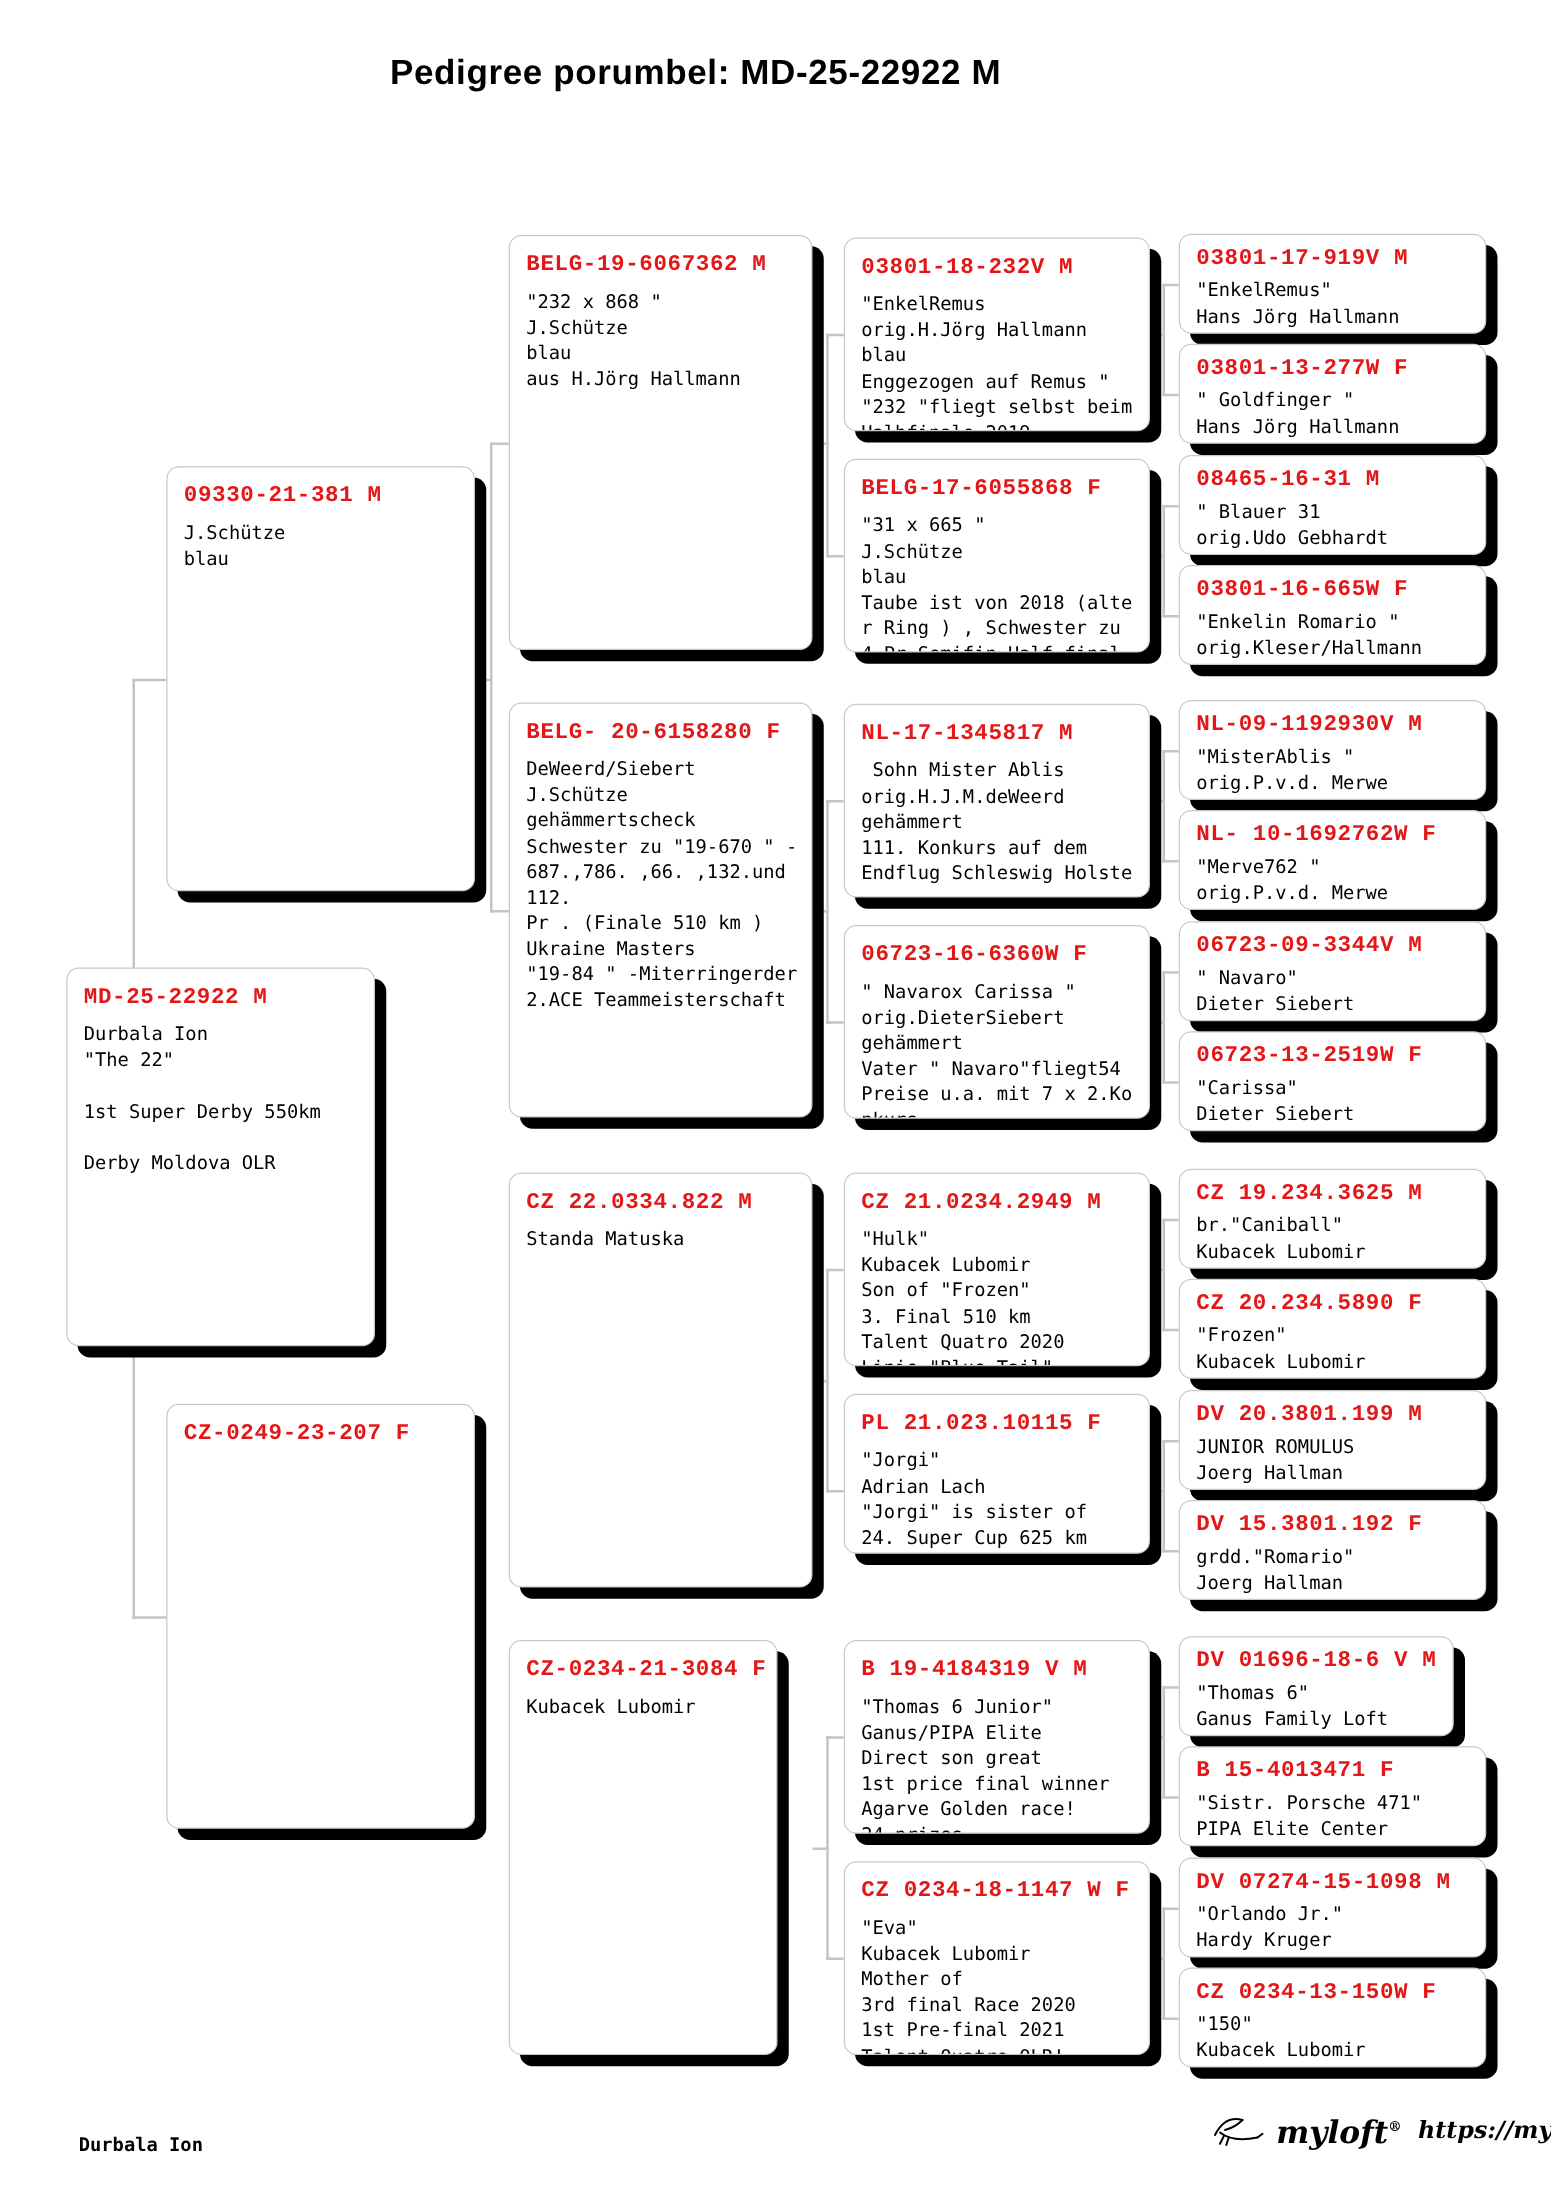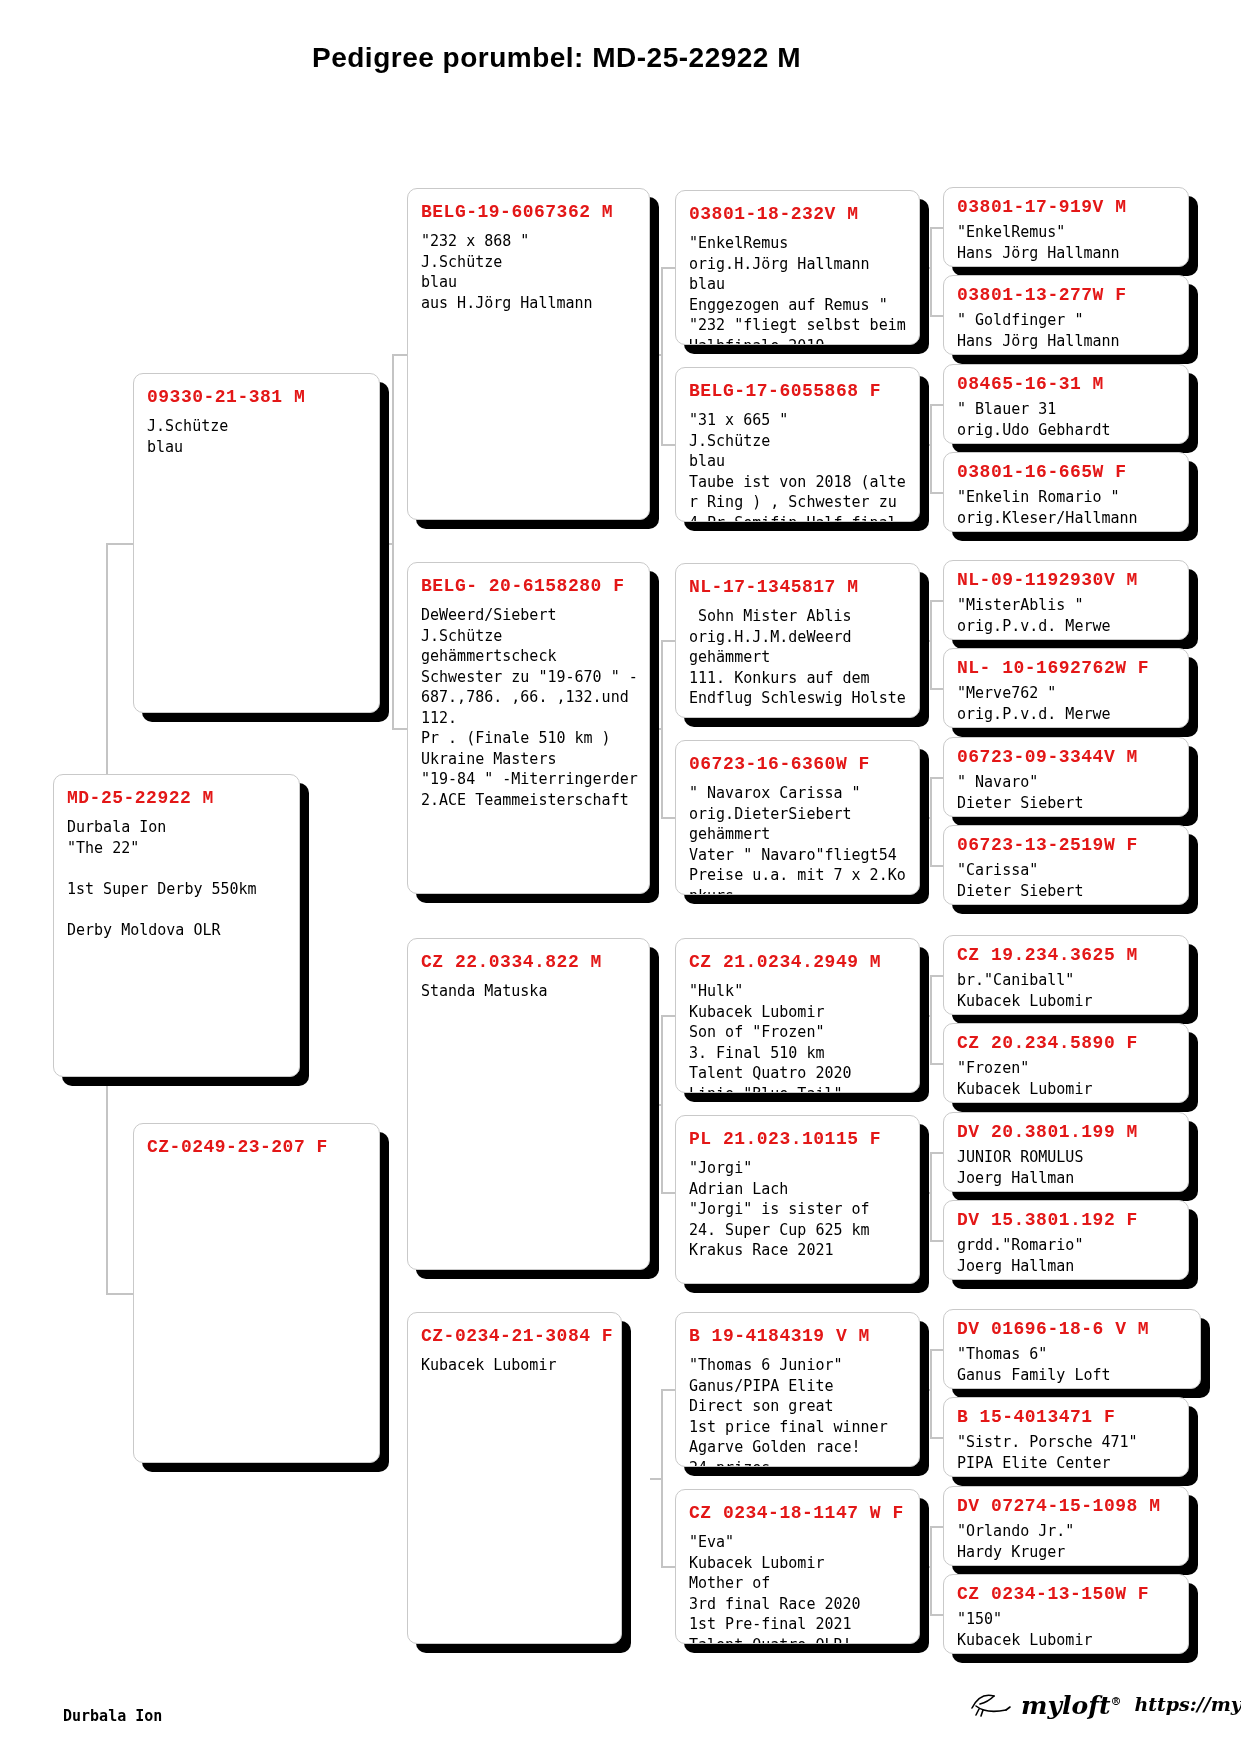--- a/index.html
+++ b/index.html
@@ -208,21 +208,21 @@
   <div class="ring">CZ 21.0234.2949 M</div>
   <div class="body">
       <div>"Hulk"</div>
       <div>Kubacek Lubomir</div>
       <div>Son of "Frozen"</div>
       <div>3. Final 510 km</div>
       <div>Talent Quatro 2020</div>
       <div>Linie "Blue Tail"</div>
     </div>
 </div>
-<div class="box" style="left:675px;top:1115px;width:245px;height:169px">
+<div class="box" style="left:675px;top:1115px;width:245px;height:128px">
   <div class="ring">PL 21.023.10115 F</div>
   <div class="body">
       <div>"Jorgi"</div>
       <div>Adrian Lach</div>
       <div>"Jorgi" is sister of</div>
       <div>24. Super Cup 625 km</div>
       <div>Krakus Race 2021</div>
     </div>
 </div>
 <div class="box" style="left:675px;top:1312px;width:245px;height:155px">
@@ -325,21 +325,21 @@
       <div>Joerg Hallman</div>
     </div>
 </div>
 <div class="box small" style="left:943px;top:1200px;width:246px;height:80px">
   <div class="ring">DV 15.3801.192 F</div>
   <div class="body">
       <div>grdd."Romario"</div>
       <div>Joerg Hallman</div>
     </div>
 </div>
-<div class="box small" style="left:943px;top:1309px;width:258px;height:80px">
+<div class="box small" style="left:943px;top:1309px;width:220px;height:80px">
   <div class="ring">DV 01696-18-6 V M</div>
   <div class="body">
       <div>"Thomas 6"</div>
       <div>Ganus Family Loft</div>
     </div>
 </div>
 <div class="box small" style="left:943px;top:1397px;width:246px;height:80px">
   <div class="ring">B 15-4013471 F</div>
   <div class="body">
       <div>"Sistr. Porsche 471"</div>

